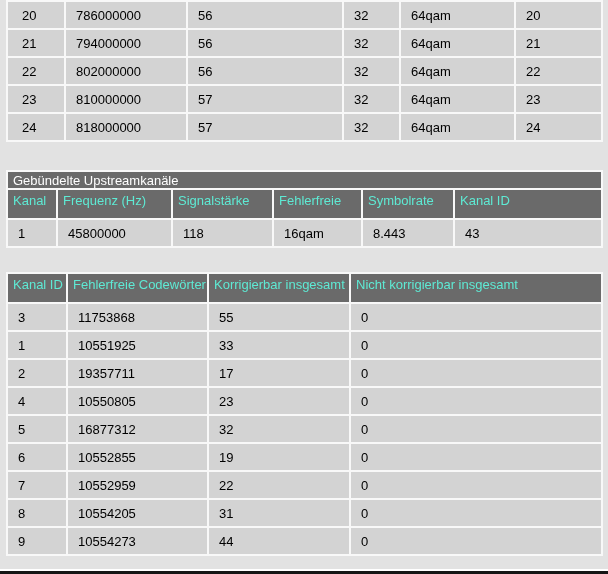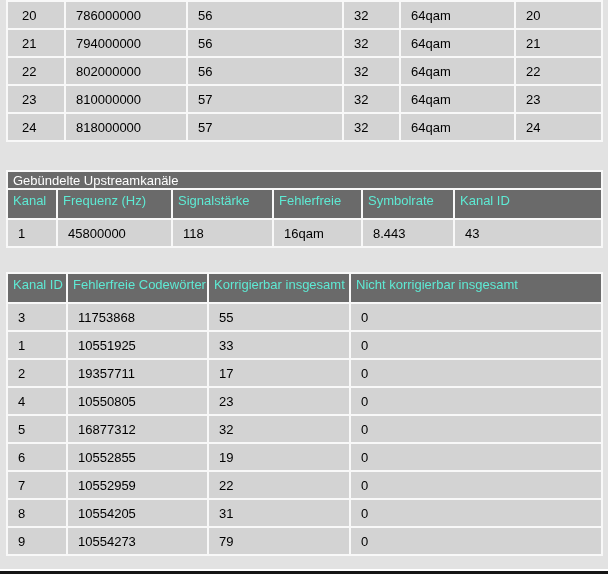--- a/index.html
+++ b/index.html
@@ -204,20 +204,20 @@
     </tr>
     <tr>
       <td>8</td>
       <td>10554205</td>
       <td>31</td>
       <td>0</td>
     </tr>
     <tr>
       <td>9</td>
       <td>10554273</td>
-      <td>79</td>
+      <td>44</td>
       <td>0</td>
     </tr>
   </tbody>
 </table>
 
 <div class="bottom-white-line"></div>
 <div class="bottom-dark-bar"></div>
 
 </body></html>

